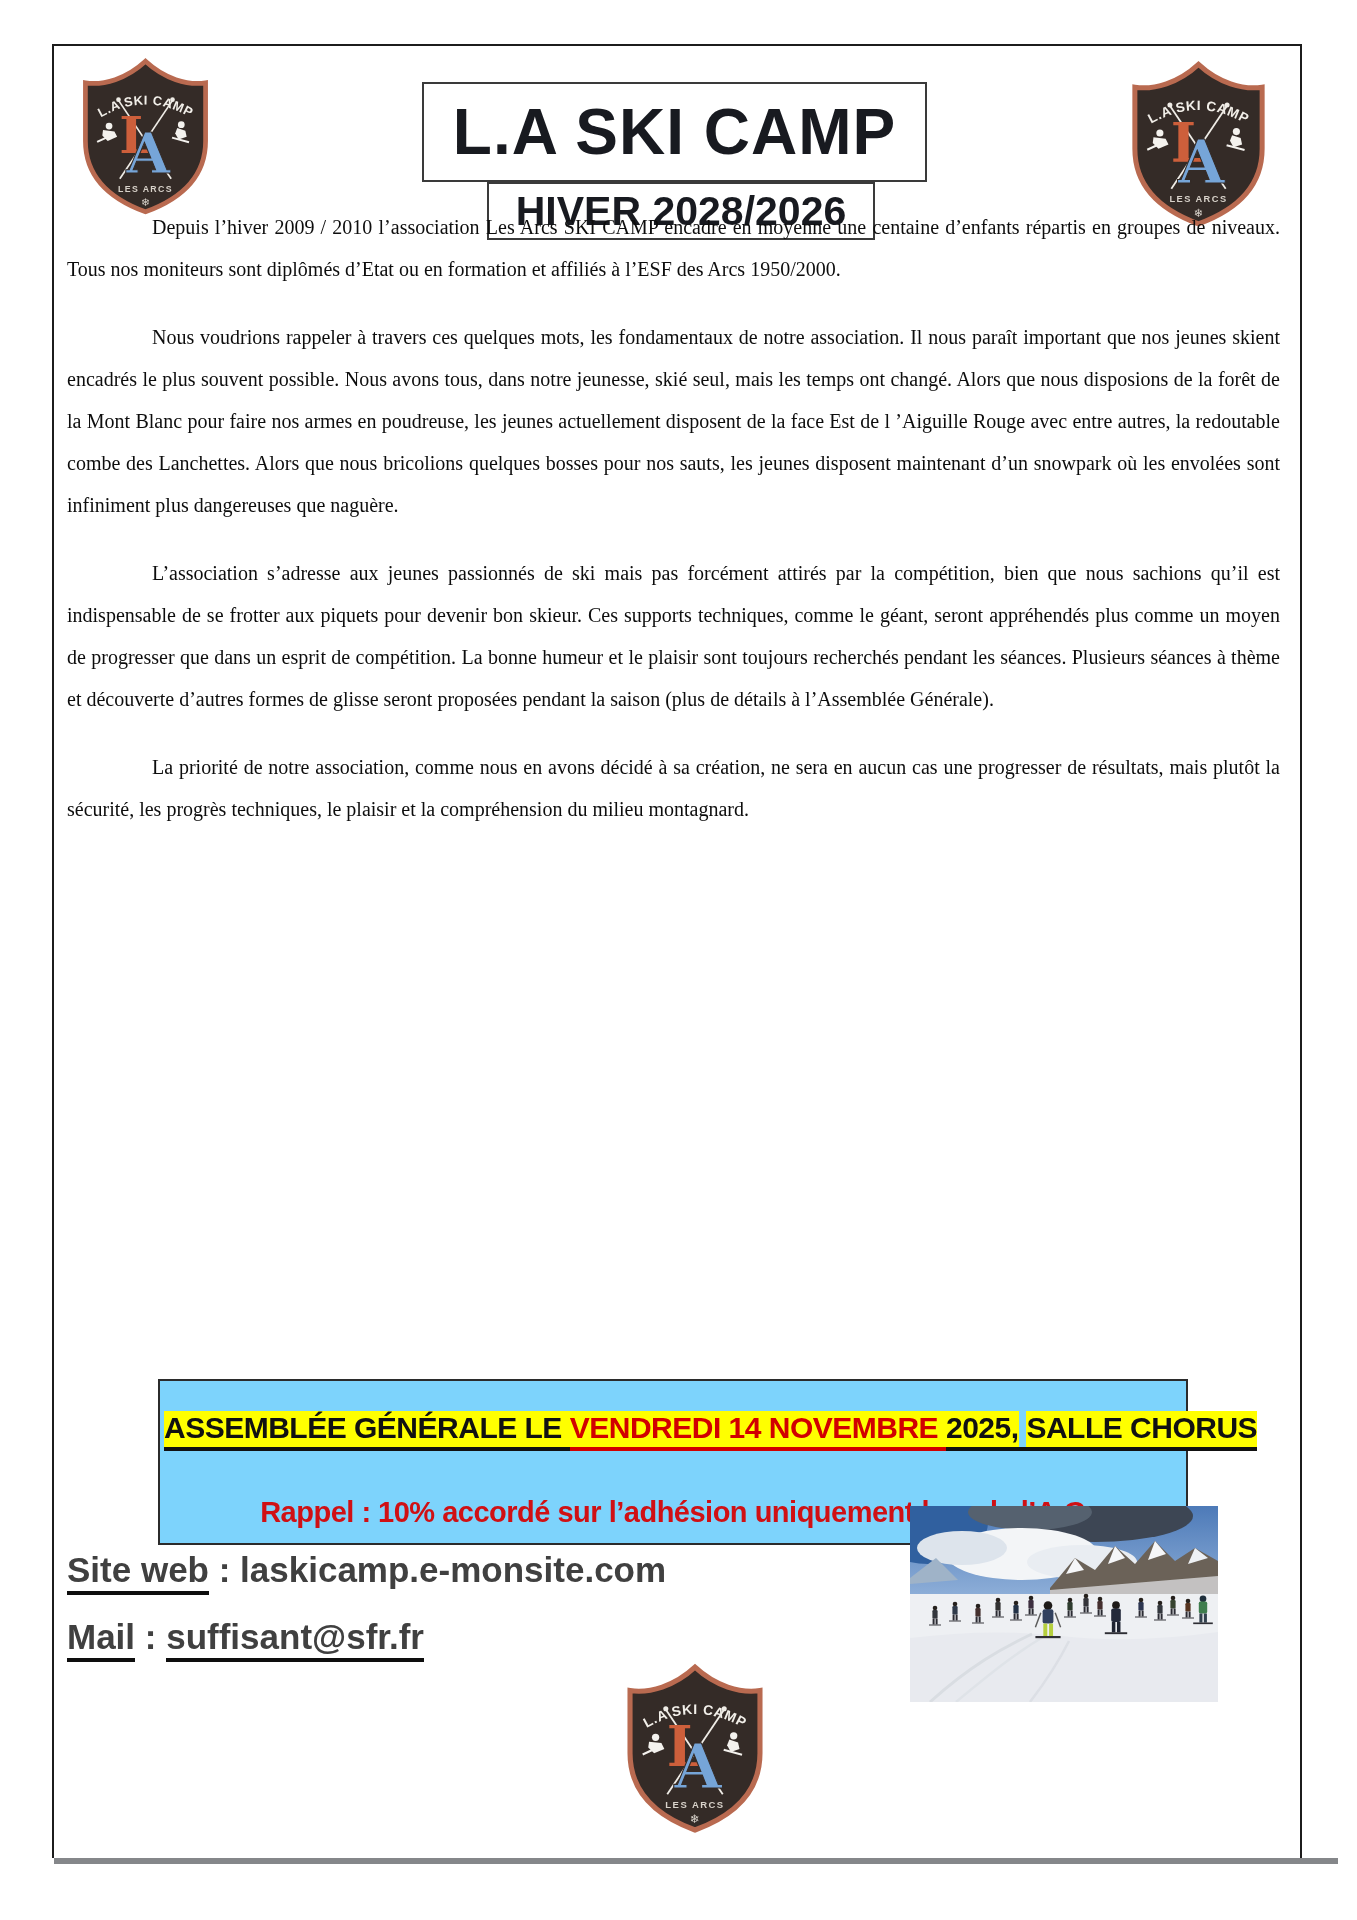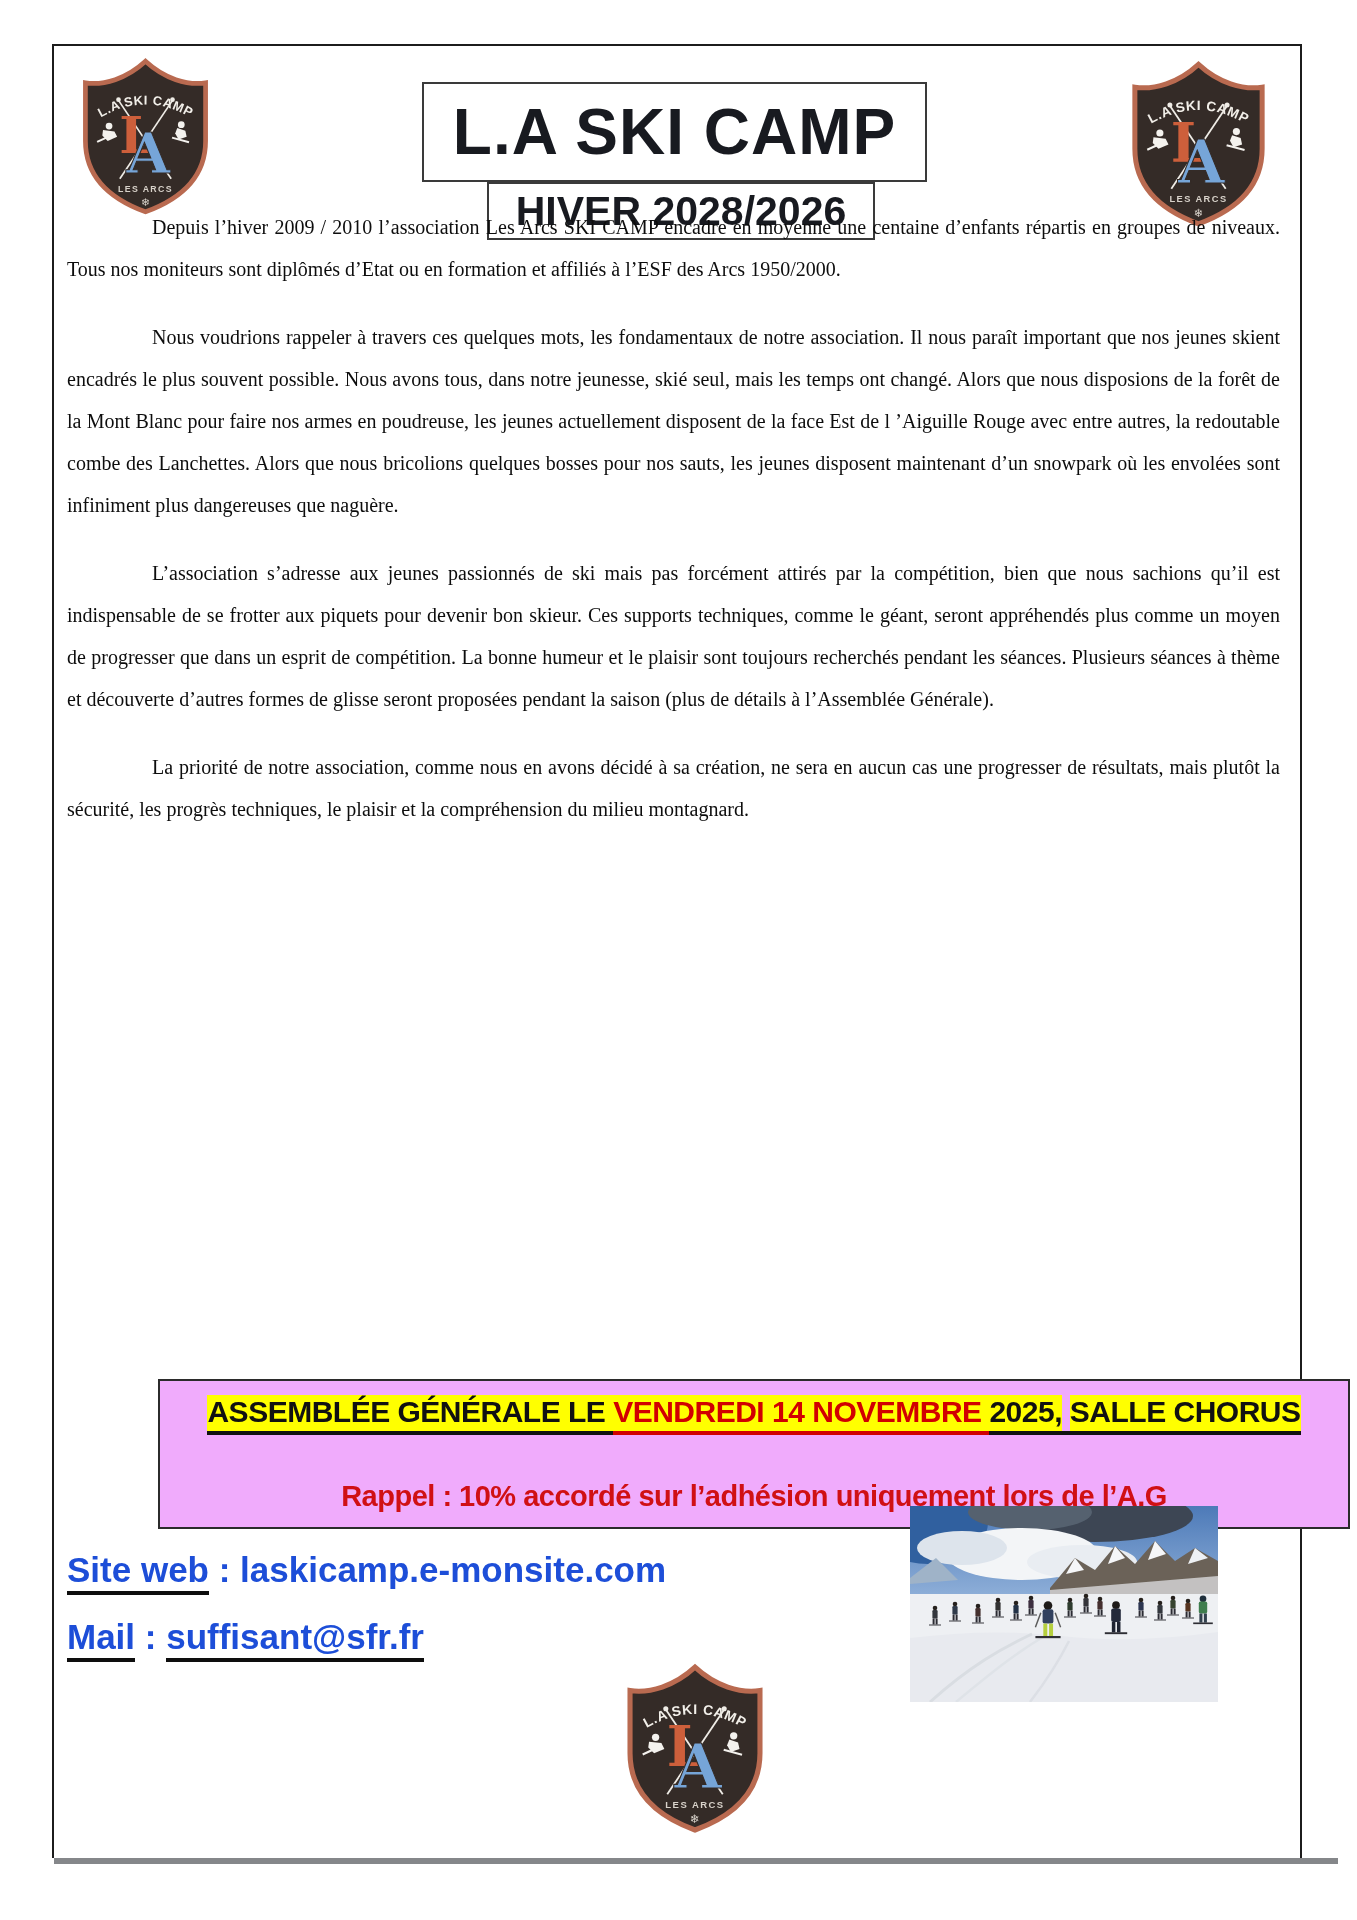--- a/index.html
+++ b/index.html
@@ -33,35 +33,35 @@
                 display:flex;align-items:center;justify-content:center;}
   .subtitle-box span{font-family:"Liberation Sans",sans-serif;font-weight:bold;font-size:41px;
                      color:#181a20;white-space:nowrap;}
 
   
   .body-text{position:absolute;left:67px;top:206px;width:1213px;}
   .body-text p{margin:0 0 26px 0;font-size:20px;line-height:42px;text-align:justify;
                text-indent:85px;color:#0d0d0d;}
 
   
-  .announce{position:absolute;left:158px;top:1379px;width:1192px;box-sizing:border-box;
-            border:2px solid #2b2b2b;background:#f0abfc;text-align:center;padding:8px 4px 10px 4px;
+  .announce{position:absolute;left:158px;top:1379px;width:1030px;box-sizing:border-box;
+            border:2px solid #2b2b2b;background:#7dd3fc;text-align:center;padding:24px 4px 10px 4px;
             font-family:"Liberation Sans",sans-serif;font-weight:bold;}
   .a1{font-size:30px;line-height:46px;letter-spacing:-0.5px;white-space:nowrap;}
   .a1 span{padding-bottom:3px;border-bottom:4px solid #111;}
   .a1 .hl{background:#ffff00;}
   .a1 .blk{color:#111;border-bottom-color:#111;}
   .a1 .red{color:#d10000;border-bottom-color:#d10000;}
   .a1 .gap{border-bottom-color:#111;}
   .a2{font-size:30px;line-height:44px;color:#141414;letter-spacing:-0.5px;white-space:nowrap;}
   .a3{font-size:29px;line-height:42px;color:#d01014;letter-spacing:-0.5px;white-space:nowrap;margin-top:40px;}
 
   
   .contact{position:absolute;left:67px;font-family:"Liberation Sans",sans-serif;
-           font-weight:bold;font-size:35px;color:#1d4ed8;white-space:nowrap;}
+           font-weight:bold;font-size:35px;color:#404040;white-space:nowrap;}
   .contact .u{border-bottom:4px solid #0e0e0e;padding-bottom:2px;}
   .site-line{top:1550px;}
   .mail-line{top:1617px;}
 
   
   svg.photo{position:absolute;left:910px;top:1506px;width:308px;height:196px;}
 </style>
 </head>
 <body>
 

